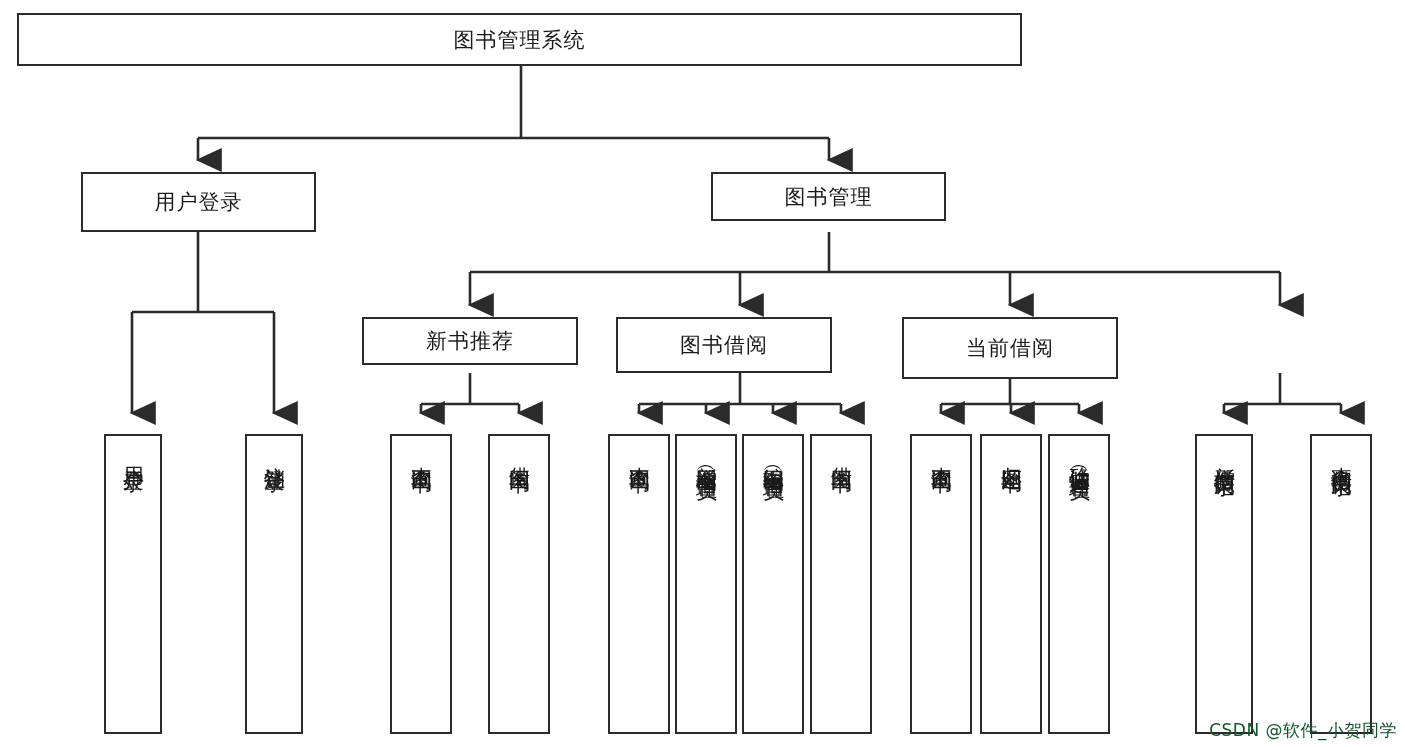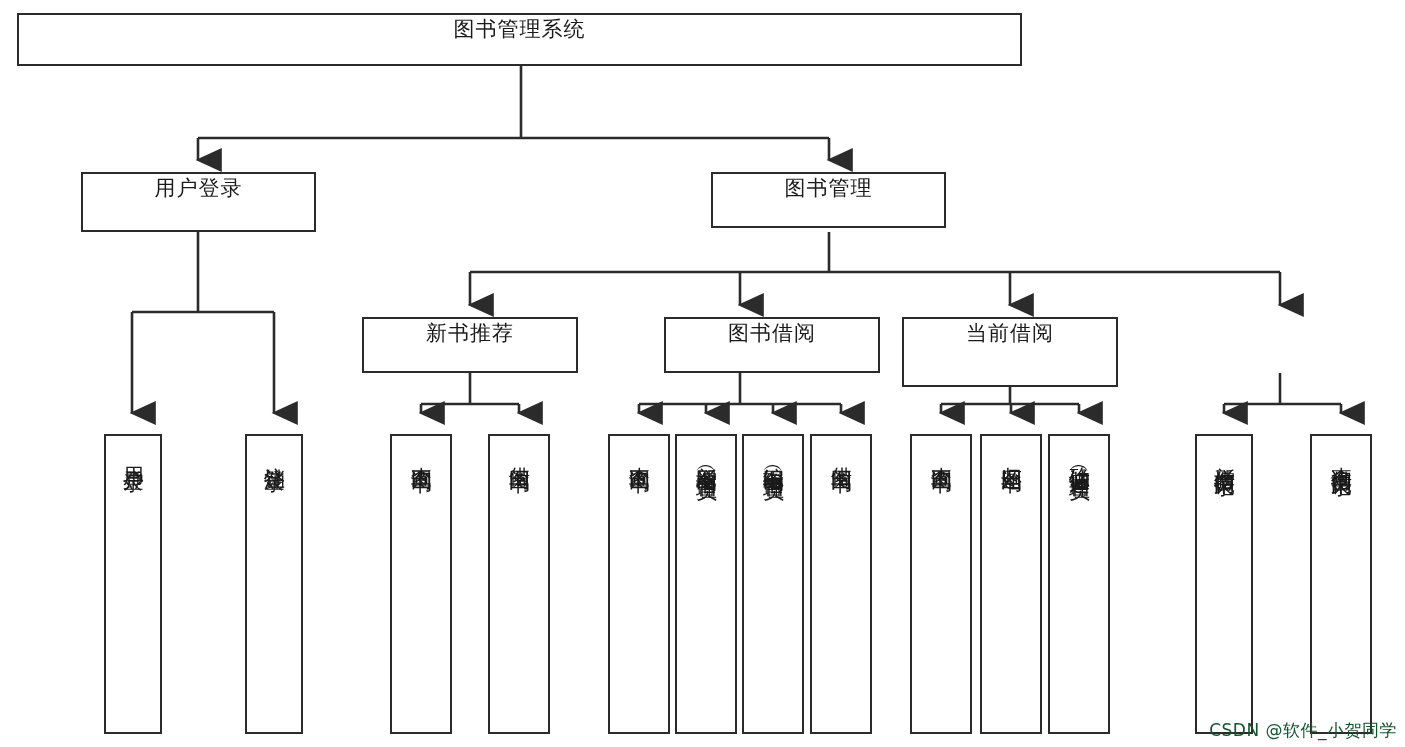--- a/index.html
+++ b/index.html
@@ -23,20 +23,21 @@
     top: 0;
     width: 1405px;
     height: 747px;
   }
   .node {
     position: absolute;
     box-sizing: border-box;
     border: 2px solid #2b2b2b;
     background: #ffffff;
     display: flex;
+    align-items: center;
     justify-content: center;
     color: #1a1a1a;
   }
   .node.horiz {
     font-size: 21px;
     letter-spacing: 1px;
   }
   .node.vert {
     align-items: flex-start;
     padding-top: 14px;
@@ -115,31 +116,31 @@
     </g>
   </svg>
 
   <div class="node horiz" style="left:17px; top:13px; width:1005px; height:53px;">
     <span>图书管理系统</span>
   </div>
 
   <div class="node horiz" style="left:81px; top:172px; width:235px; height:60px;">
     <span>用户登录</span>
   </div>
-  <div class="node horiz" style="left:711px; top:172px; width:235px; height:56px;">
+  <div class="node horiz" style="left:711px; top:172px; width:235px; height:49px;">
     <span>图书管理</span>
   </div>
 
-  <div class="node horiz" style="left:362px; top:317px; width:216px; height:56px;">
+  <div class="node horiz" style="left:362px; top:317px; width:216px; height:48px;">
     <span>新书推荐</span>
   </div>
-  <div class="node horiz" style="left:664px; top:317px; width:216px; height:56px;">
+  <div class="node horiz" style="left:616px; top:317px; width:216px; height:56px;">
     <span>图书借阅</span>
   </div>
-  <div class="node horiz" style="left:902px; top:317px; width:216px; height:70px;">
+  <div class="node horiz" style="left:902px; top:317px; width:216px; height:62px;">
     <span>当前借阅</span>
   </div>
 
   <div class="node vert" style="left:104px; top:434px; width:58px; height:300px;">
     <span class="vtext">用户登录</span>
   </div>
   <div class="node vert" style="left:245px; top:434px; width:58px; height:300px;">
     <span class="vtext">注销登录</span>
   </div>
 

